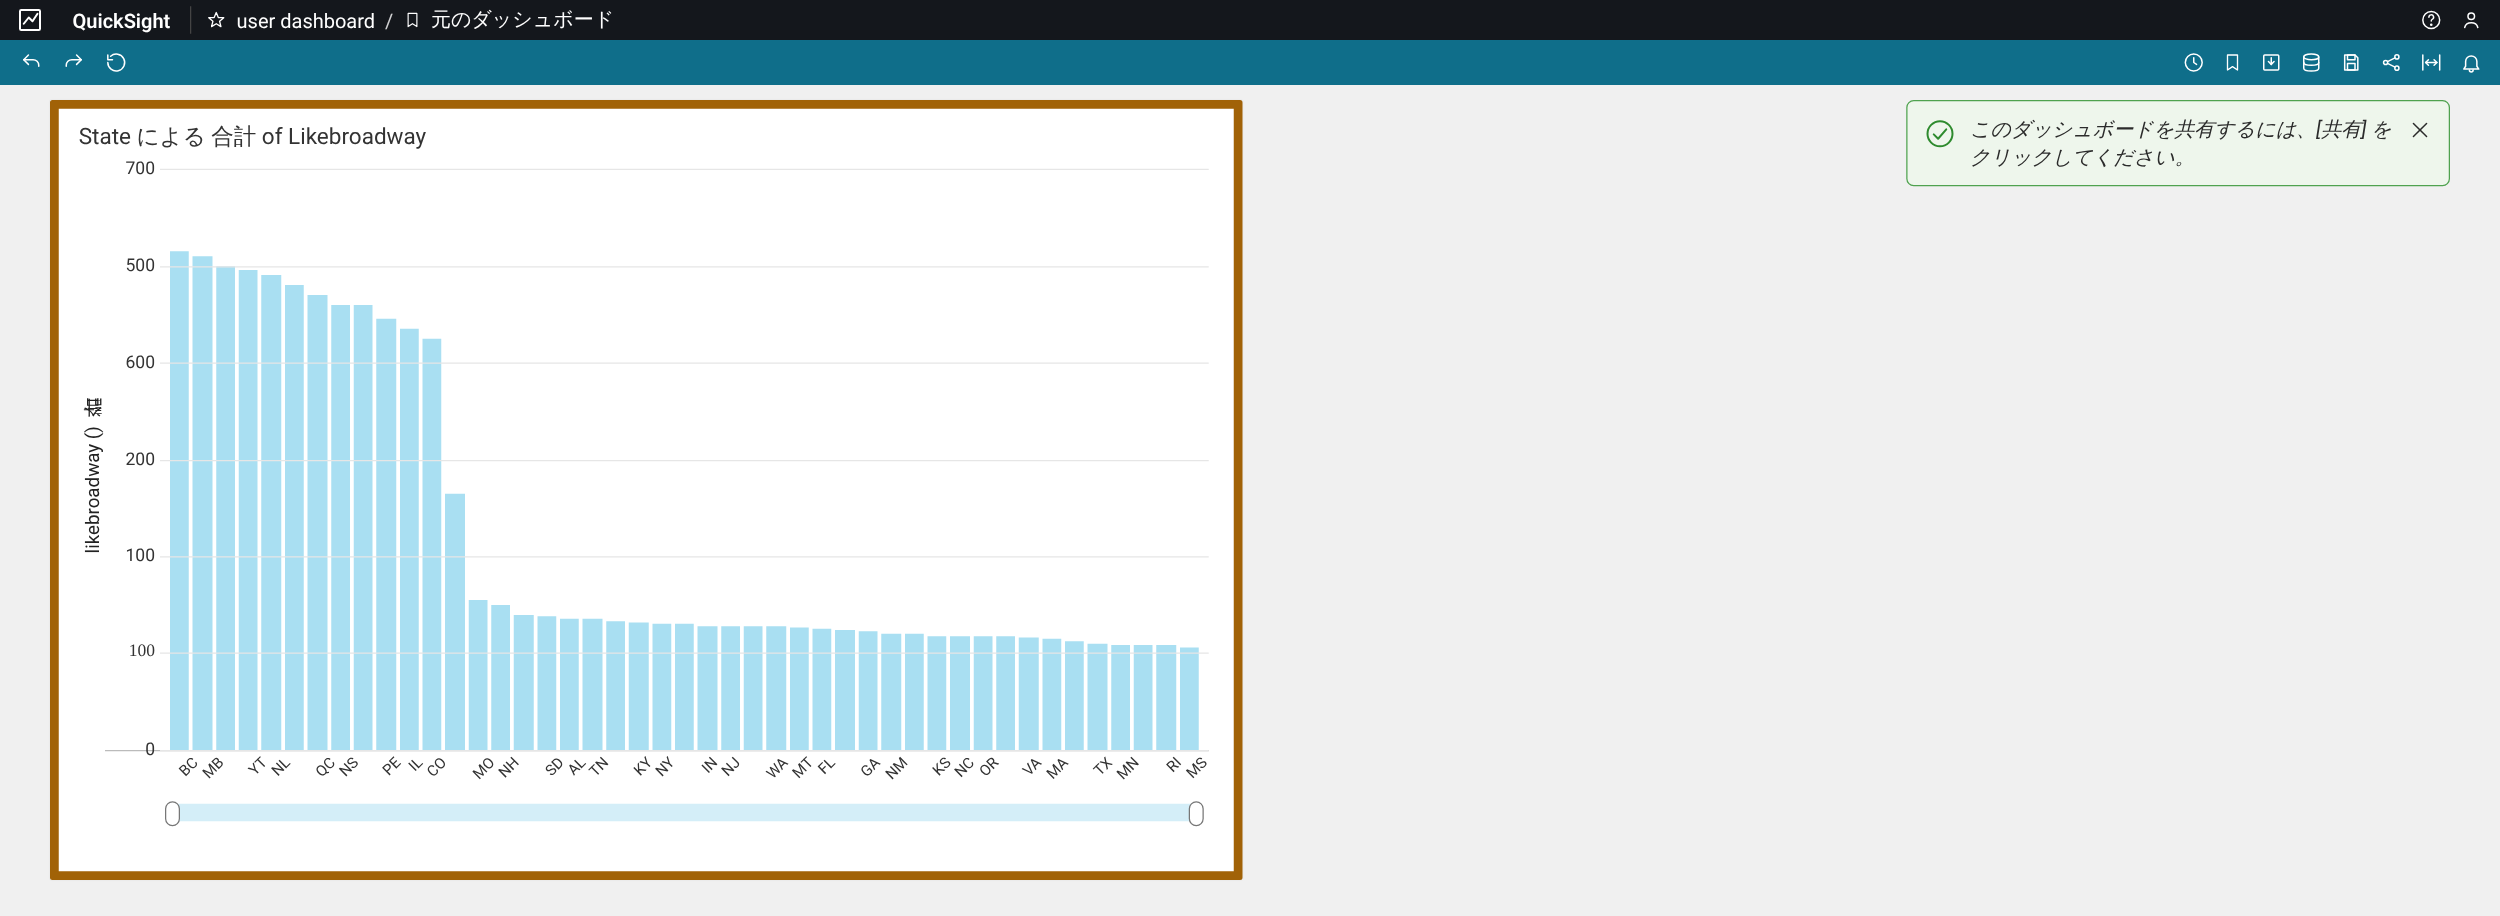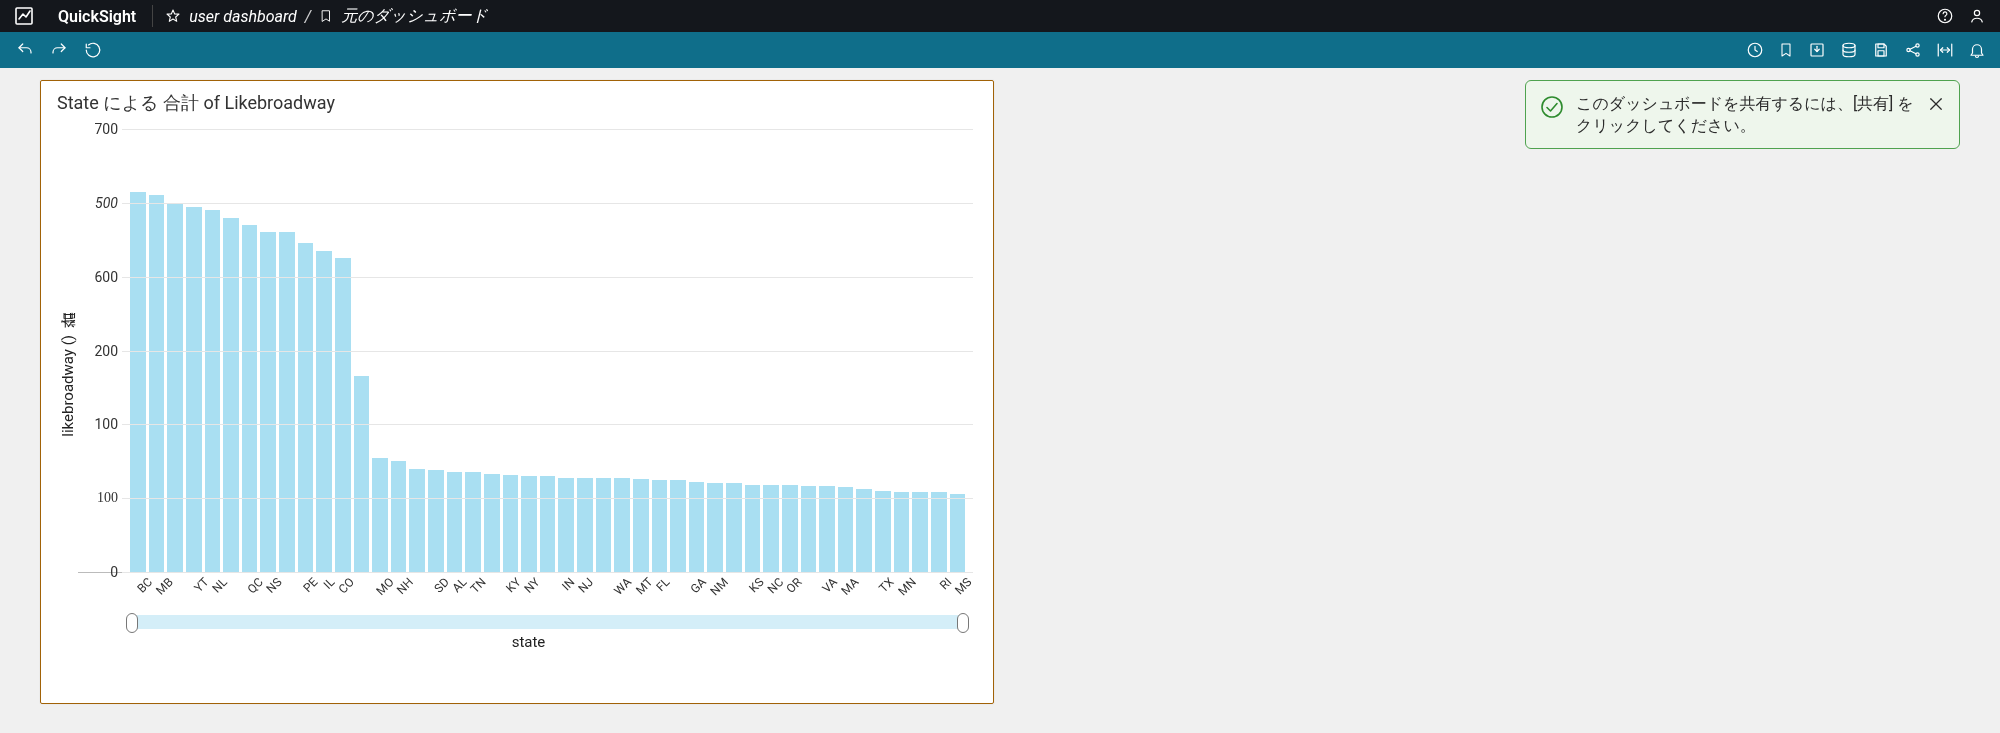--- a/index.html
+++ b/index.html
@@ -4,45 +4,45 @@
 <style>
   html,body{margin:0;padding:0;font-family:-apple-system,BlinkMacSystemFont,"Segoe UI",Roboto,Helvetica,Arial,sans-serif;background:#fff;}
   body{width:2000px;height:733px;overflow:hidden;}
 
   
   .topbar{background:#14171c;height:32px;display:flex;align-items:center;color:#fff;font-size:16px;}
   .brand{display:flex;align-items:center;gap:8px;padding:0 14px;height:100%;}
   .brand-logo svg{display:block;}
   .brand-name{font-weight:600;margin-left:16px;}
   .vsep{width:1px;height:22px;background:#444;margin:0 2px;}
-  .crumb{display:flex;align-items:center;gap:8px;padding:0 10px;font-style:italic;}
+  .crumb{display:flex;align-items:center;gap:8px;padding:0 10px;}
   .crumb .ic{display:flex;align-items:center;}
   .crumb-sep{opacity:.8;}
   .top-spacer{flex:1;}
   .top-right{display:flex;align-items:center;gap:14px;padding:0 14px;}
   .top-right .ic{display:flex;align-items:center;cursor:pointer;}
 
   
   .toolbar{background:#0f6e8a;height:36px;display:flex;align-items:center;color:#fff;}
   .tb-left{display:flex;align-items:center;gap:16px;padding:0 16px;}
   .tb-right{display:flex;align-items:center;gap:14px;padding:0 14px;}
   .tb-spacer{flex:1;}
   .toolbar .ic{display:flex;align-items:center;cursor:pointer;}
 
   
   .page{background:#f0f0f0;height:calc(733px - 32px - 36px);padding:12px 12px 0 40px;position:relative;box-sizing:border-box;}
 
   
-  .toast{position:absolute;top:12px;right:40px;width:435px;background:#eef6ec;border:1px solid #4fa24f;border-radius:6px;padding:12px 14px;display:flex;gap:12px;align-items:flex-start;box-sizing:border-box;}
+  .toast{position:absolute;top:12px;right:40px;width:435px;background:#eef6ec;border:1px solid #4fa24f;border-radius:6px;padding:12px 14px;display:flex;gap:12px;align-items:flex-start;box-sizing:border-box;font-style:italic;}
   .toast .ok-ic{flex:none;margin-top:2px;}
   .toast .msg{flex:1;color:#2b2b2b;font-size:16px;line-height:1.35;}
   .toast .close{flex:none;cursor:pointer;color:#2b2b2b;margin-top:2px;}
 
   
-  .card{background:#fff;border:1px solid #a16207;border-radius:2px;width:954px;height:624px;padding:8px 14px 12px 14px;box-sizing:border-box;box-shadow:0 0 0 1px rgba(0,0,0,.02);}
+  .card{background:#fff;border:7px solid #a16207;border-radius:2px;width:954px;height:624px;padding:8px 14px 12px 14px;box-sizing:border-box;box-shadow:0 0 0 1px rgba(0,0,0,.02);}
   .chart-title{font-size:18px;color:#333;margin:2px 0 6px 2px;}
   .chart-wrap{position:relative;height:530px;display:flex;}
   .yaxis-label{writing-mode:vertical-rl;transform:rotate(180deg);text-align:center;font-size:15px;color:#222;padding-right:4px;align-self:center;}
   .plot{flex:1;position:relative;display:flex;flex-direction:column;}
   .gridarea{flex:1;position:relative;margin:8px 6px 0 0;border-bottom:1px solid #bbb;}
   .gridline{position:absolute;left:44px;right:0;border-top:1px solid #e6e6e6;}
   .ytick{position:absolute;left:0;width:40px;text-align:right;font-size:14px;color:#333;transform:translateY(-50%);} 
   .bars{position:absolute;left:52px;right:8px;bottom:0;top:0;display:flex;align-items:flex-end;gap:3px;}
   .bar{flex:1;background:#a9dff2;}
   .xticks{display:flex;margin:2px 14px 0 52px;gap:3px;}
@@ -262,21 +262,21 @@
             <div class="ytick" style="top: 100%;">0</div>
             <div class="gridline" style="top: 83.3333%;"></div>
             <div class="ytick" style="top: 83.3333%; font-family: Liberation Serif, serif;">100</div>
             <div class="gridline" style="top: 66.6667%;"></div>
             <div class="ytick" style="top: 66.6667%;">100</div>
             <div class="gridline" style="top: 50%;"></div>
             <div class="ytick" style="top: 50%;">200</div>
             <div class="gridline" style="top: 33.3333%;"></div>
             <div class="ytick" style="top: 33.3333%;">600</div>
             <div class="gridline" style="top: 16.6667%;"></div>
-            <div class="ytick" style="top: 16.6667%; font-style: italic;">500</div>
+            <div class="ytick" style="top: 16.6667%;">500</div>
             <div class="gridline" style="top: 0%;"></div>
             <div class="ytick" style="top: 0%;">700</div>
           </div>
         <div class="xticks" id="xticks">
             <div class="xtick">BC</div>
             <div class="xtick">MB</div>
             <div class="xtick"></div>
             <div class="xtick">YT</div>
             <div class="xtick">NL</div>
             <div class="xtick"></div>
@@ -317,18 +317,17 @@
             <div class="xtick">TX</div>
             <div class="xtick">MN</div>
             <div class="xtick"></div>
             <div class="xtick">RI</div>
             <div class="xtick">MS</div>
           </div>
         <div class="range">
           <div class="handle h-left"></div>
           <div class="handle h-right"></div>
         </div>
-        <div class="xaxis-label">state</div>
       </div>
     </div>
   </div>
 
 </div>
 
 </body></html>

